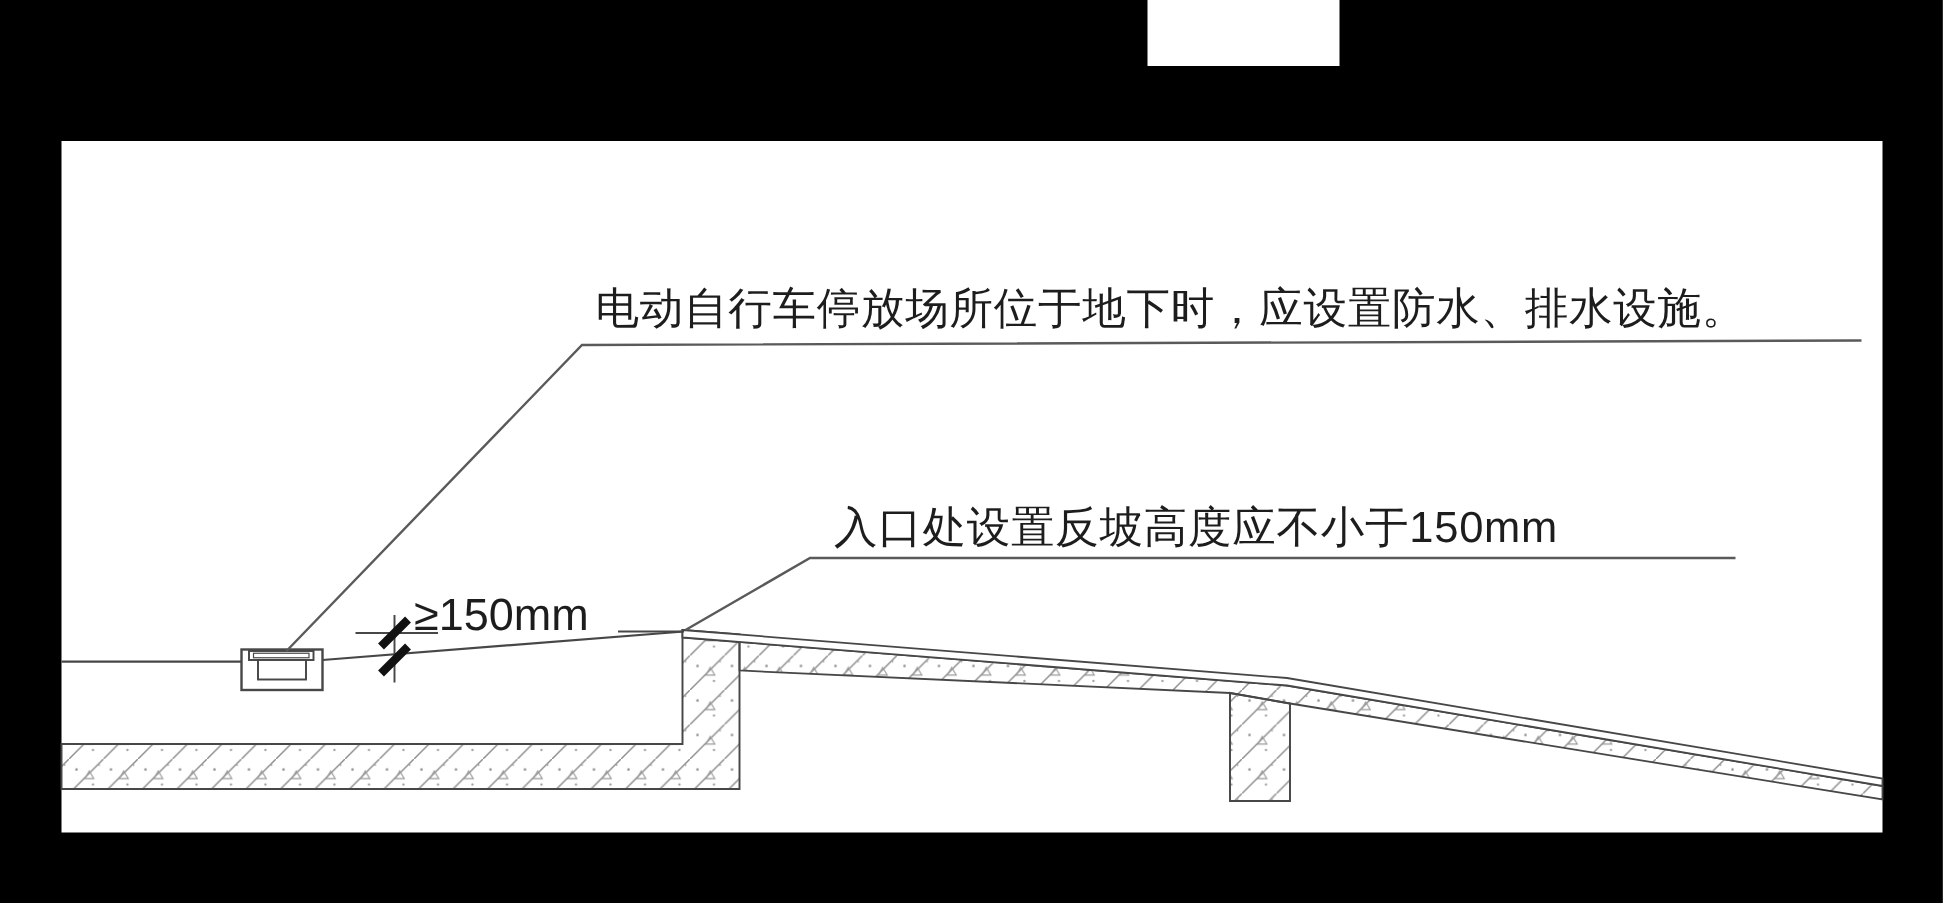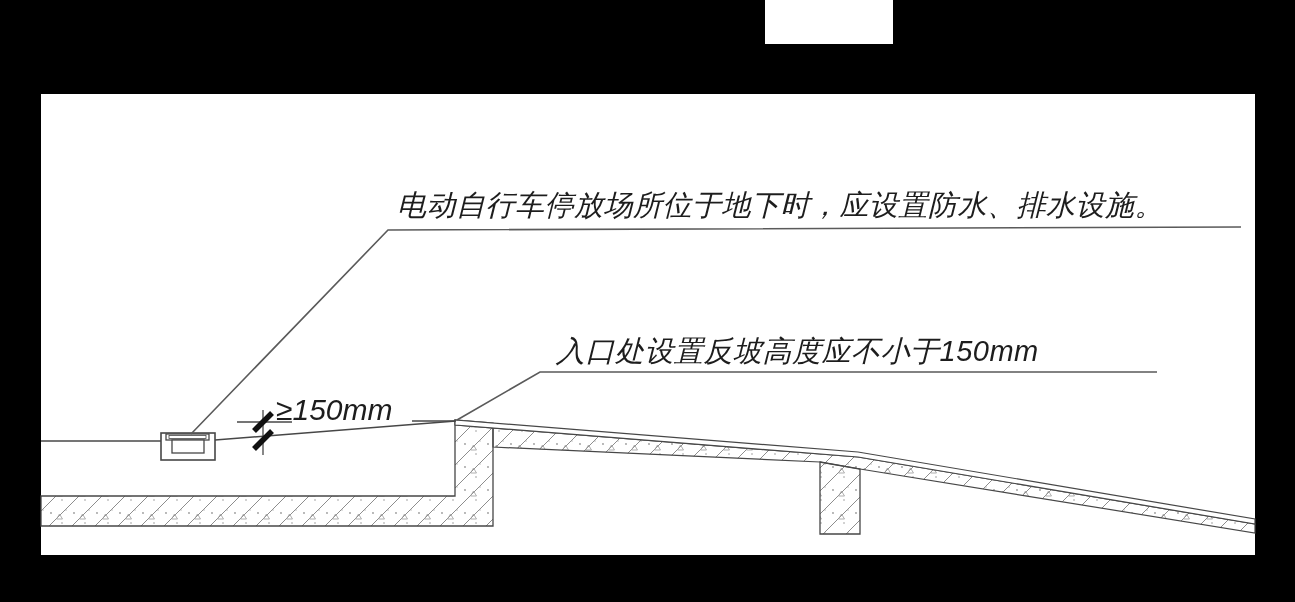--- a/index.html
+++ b/index.html
@@ -9,21 +9,20 @@
     width: 1295px;
     height: 602px;
     overflow: hidden;
     font-family: "Liberation Sans", "DejaVu Sans", sans-serif;
   }
   .stage {
     position: relative;
     width: 1295px;
     height: 602px;
     background: #000;
-    font-style: italic;
   }
   svg { display: block; }
   text {
     font-family: "Liberation Sans", "DejaVu Sans", sans-serif;
     fill: #1d1d1d;
   }
 </style>
 </head>
 <body>
 

